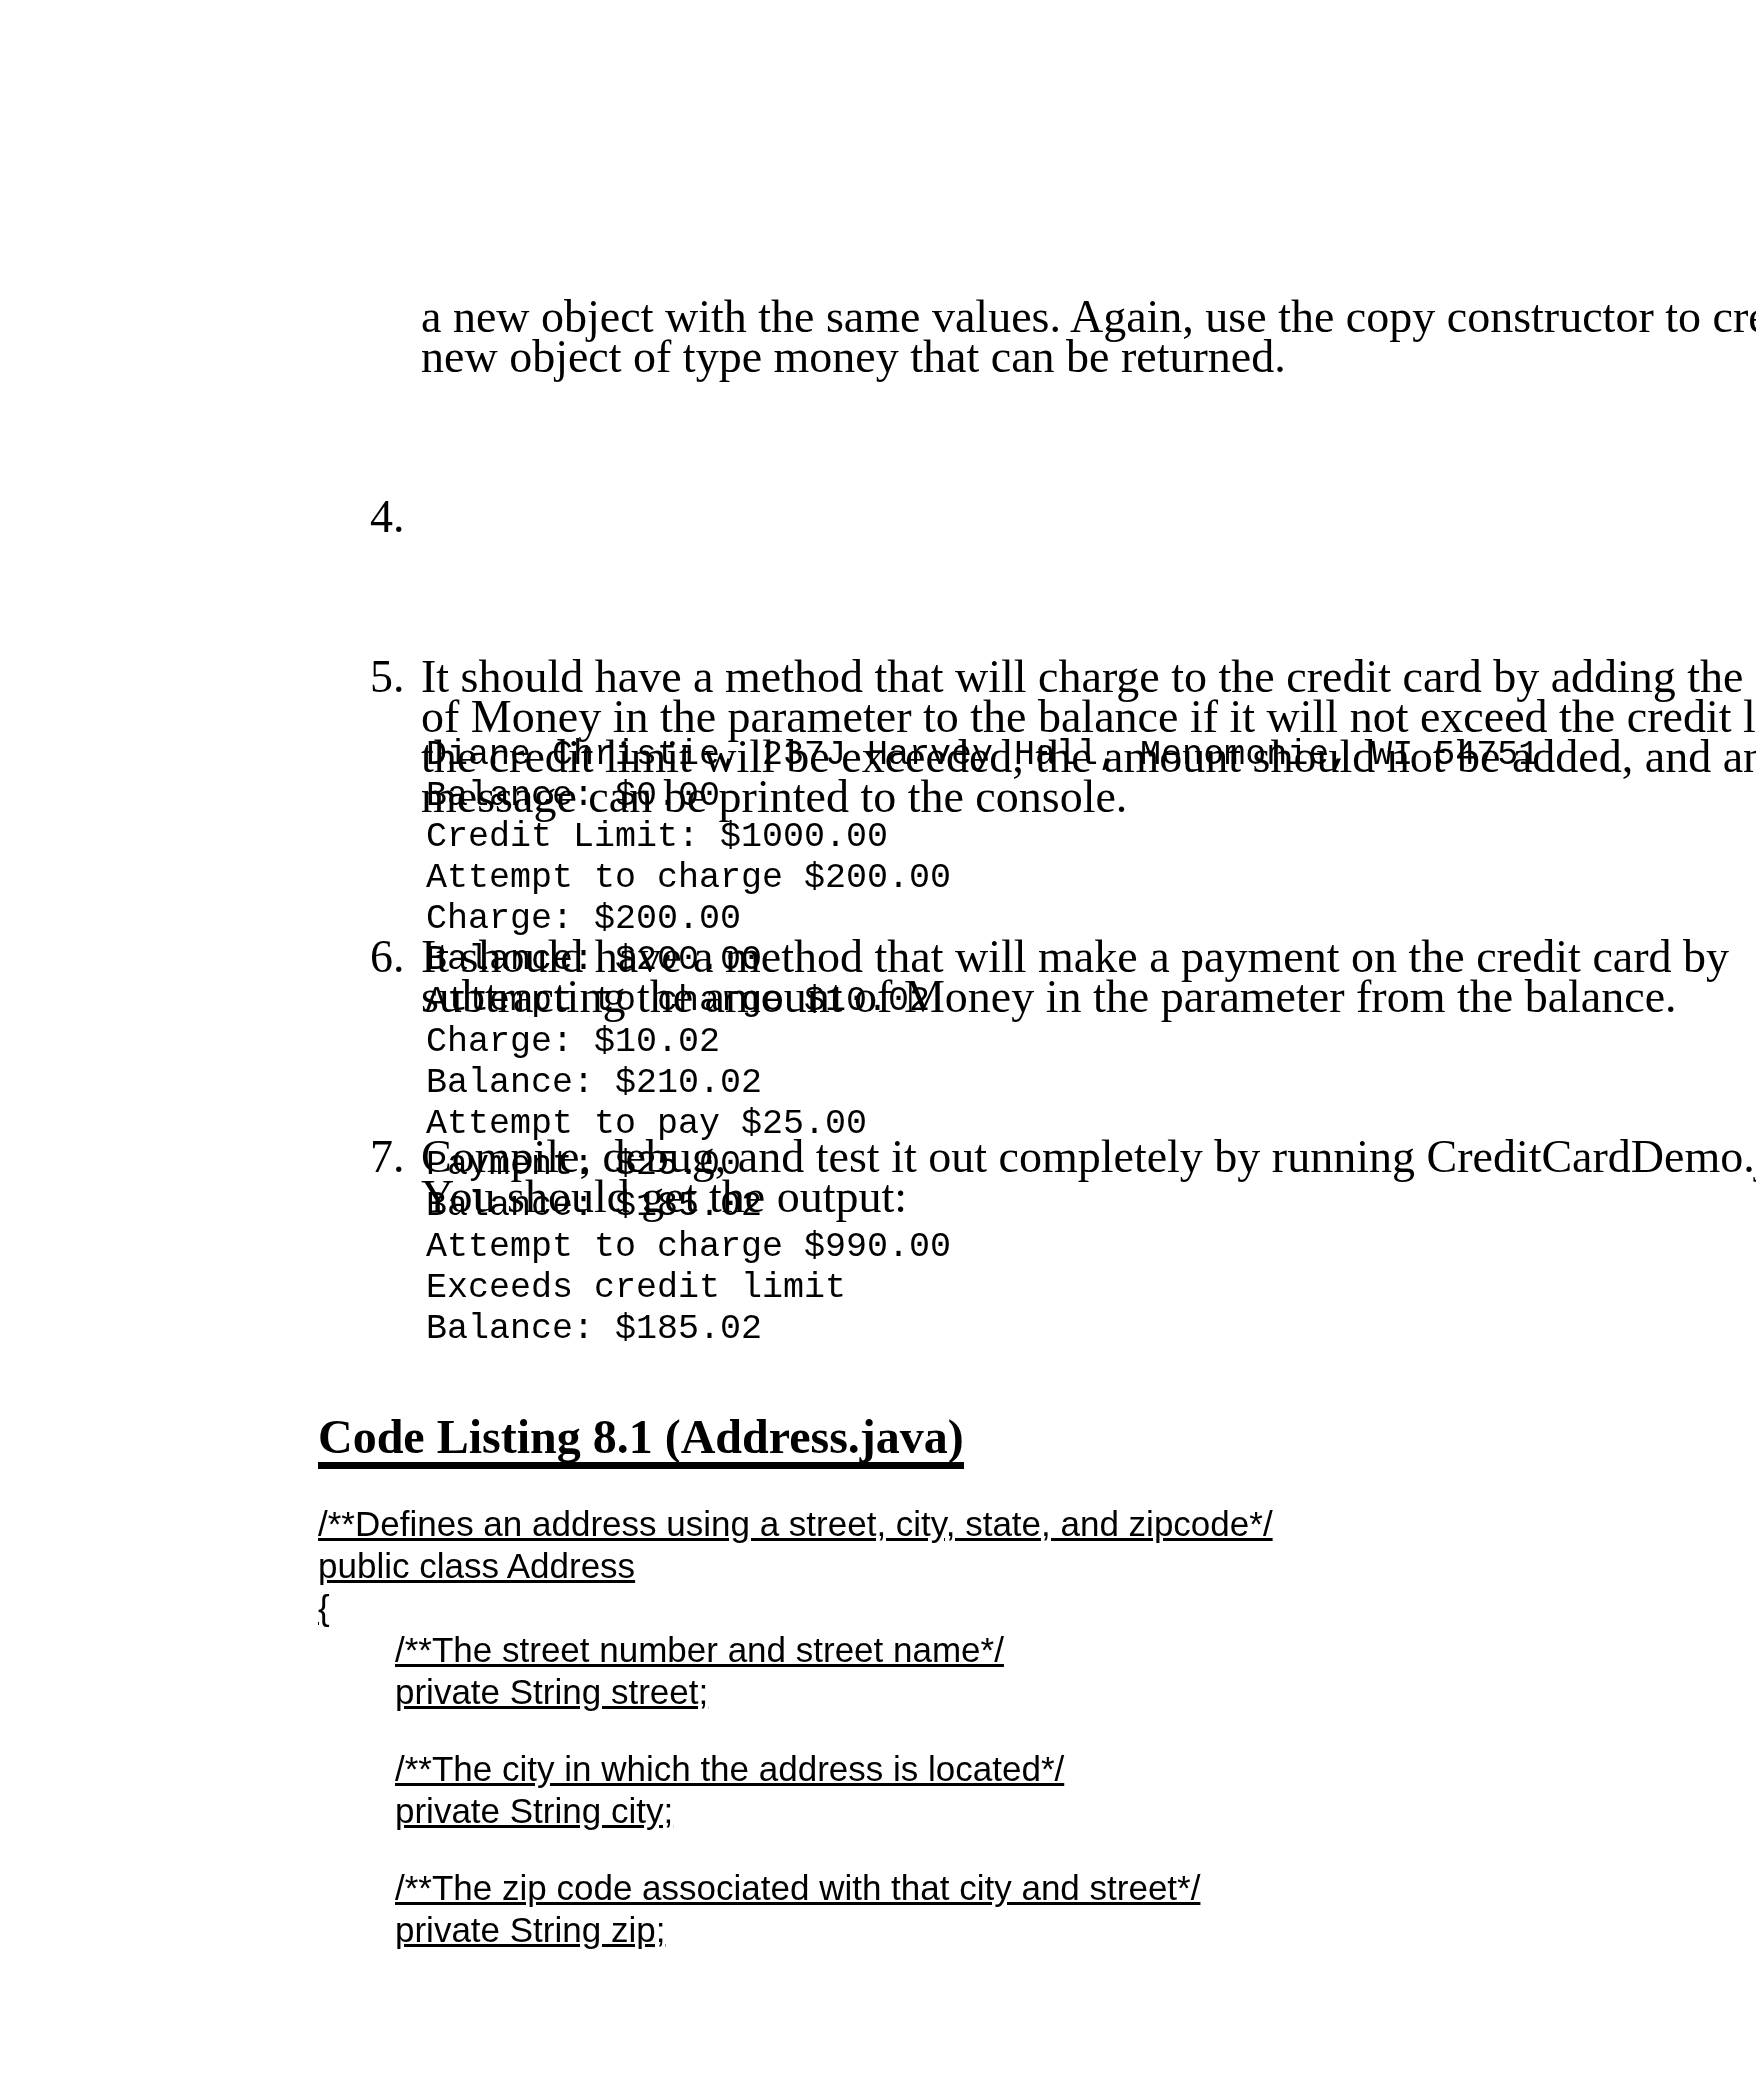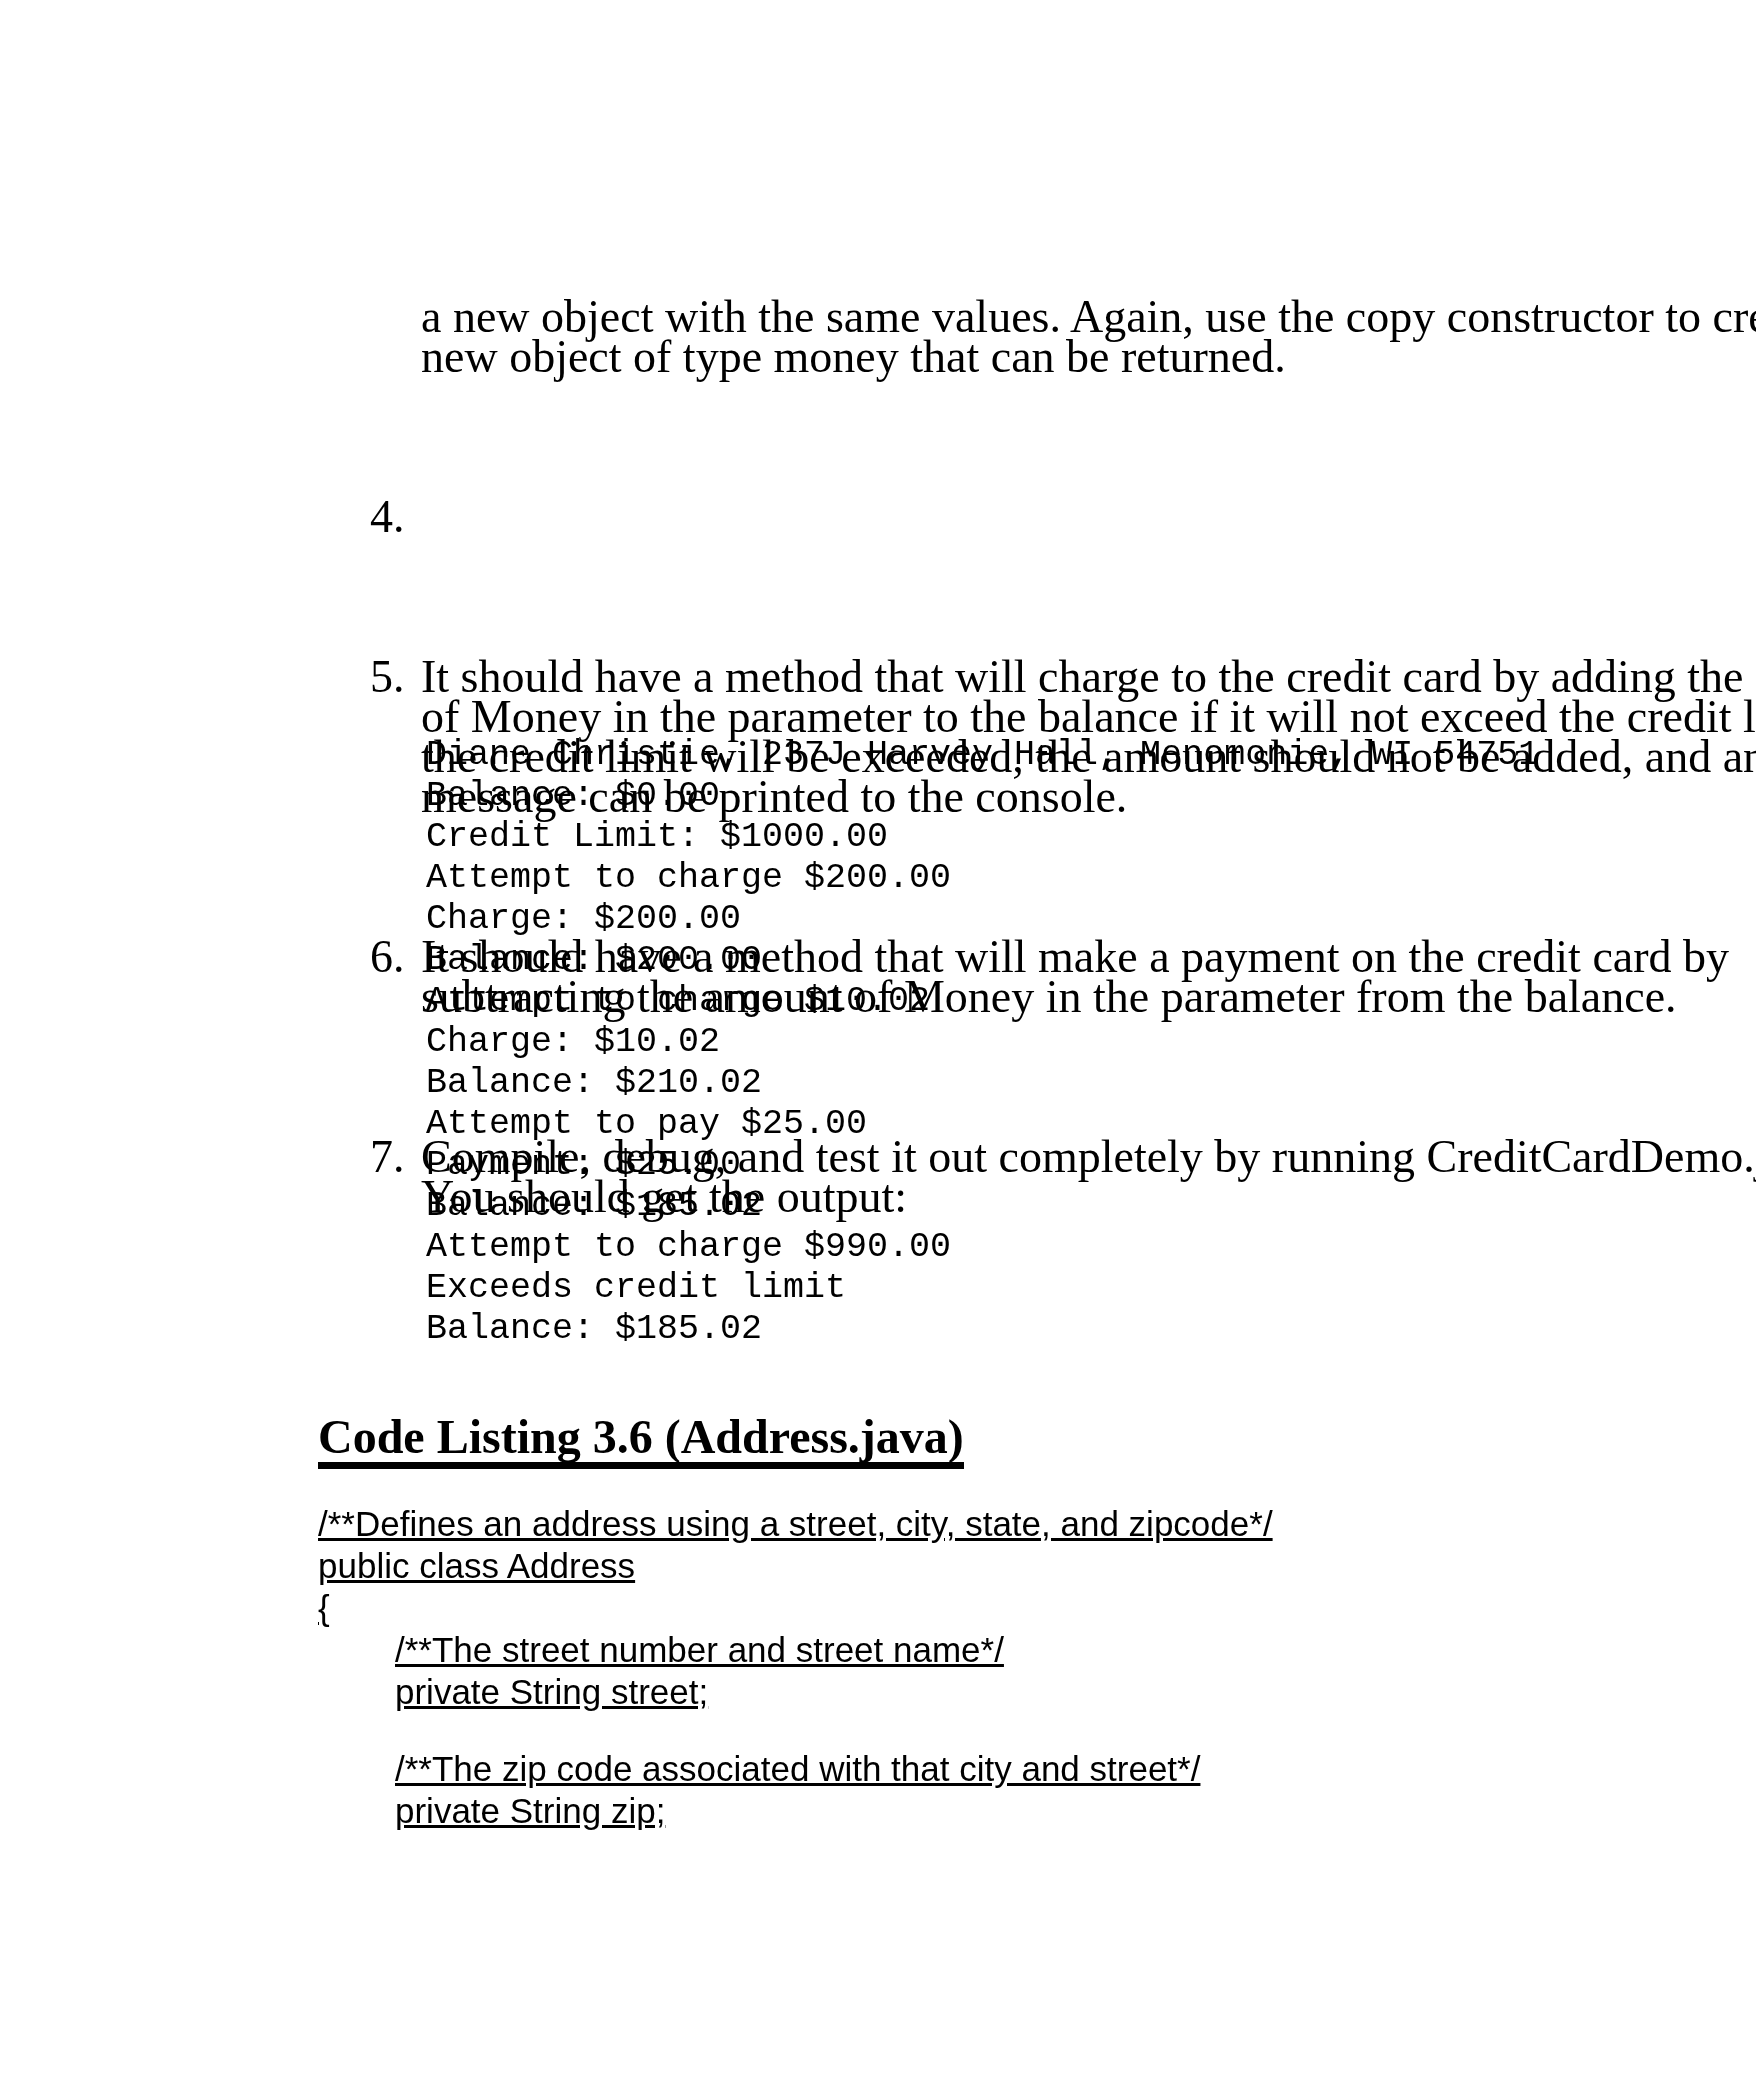--- a/index.html
+++ b/index.html
@@ -108,26 +108,28 @@
 Attempt to charge $10.02
 Charge: $10.02
 Balance: $210.02
 Attempt to pay $25.00
 Payment: $25.00
 Balance: $185.02
 Attempt to charge $990.00
 Exceeds credit limit
 Balance: $185.02</div>
 
-  <h1 class="heading"><span class="heading-text">Code Listing 3.6 (Address.java)</span></h1>
+  <h1 class="heading"><span class="heading-text">Code Listing 8.1 (Address.java)</span></h1>
 
   <div class="code">
     <div class="code-block">/**Defines an address using a street, city, state, and zipcode*/
 public class Address
 {</div>
     <div class="code-block member">/**The street number and street name*/
 private String street;</div>
+    <div class="code-block member">/**The city in which the address is located*/
+private String city;</div>
     <div class="code-block member">/**The zip code associated with that city and street*/
 private String zip;</div>
   </div>
 
 </div>
 
 
 </body></html>

